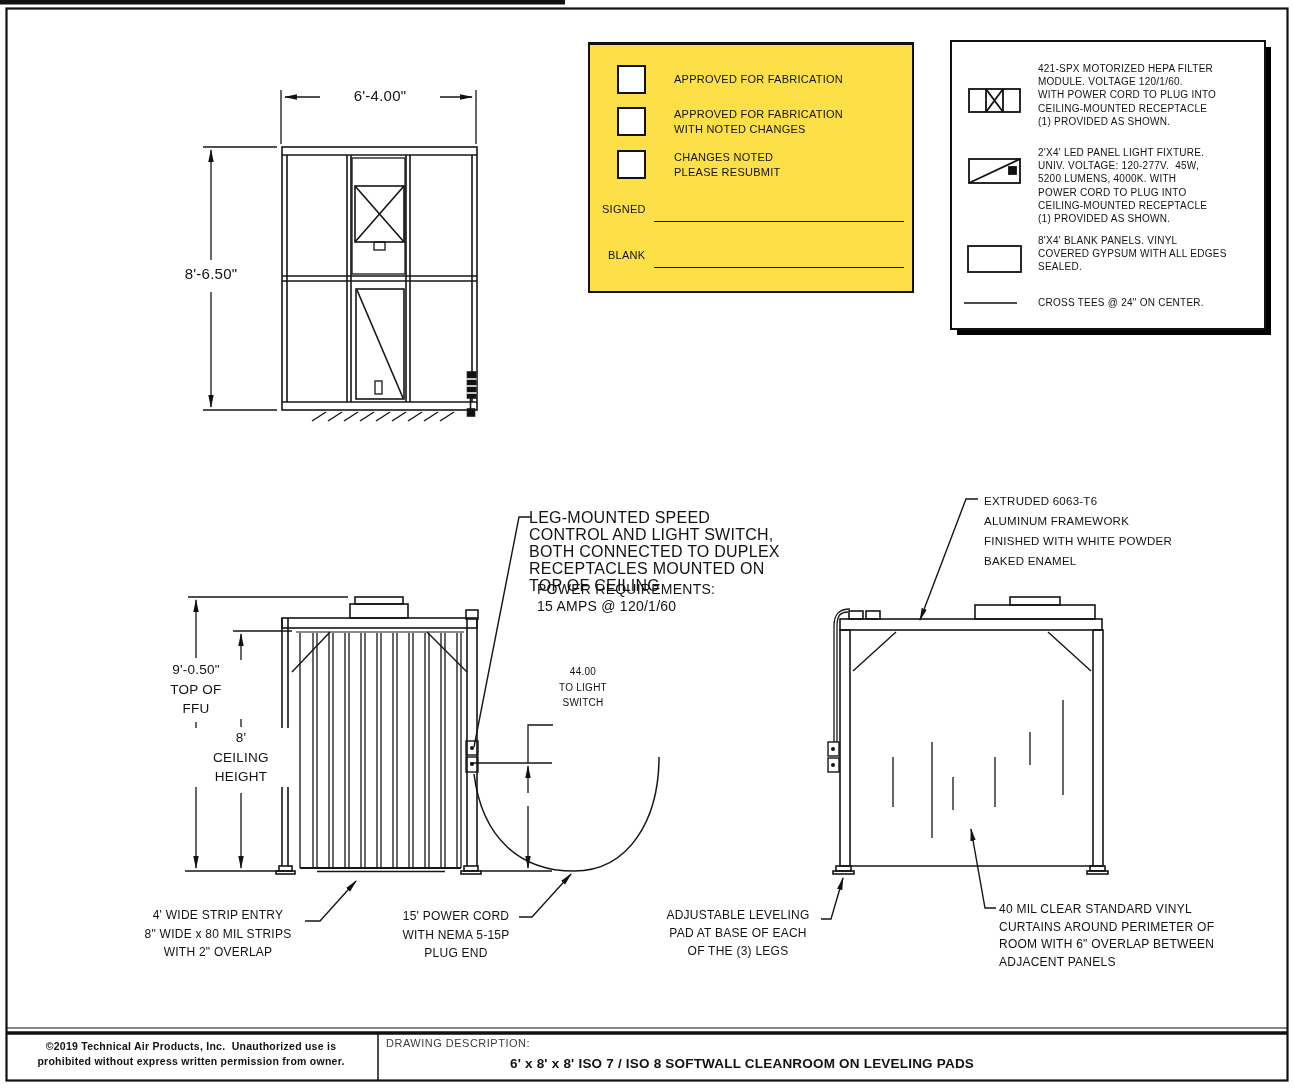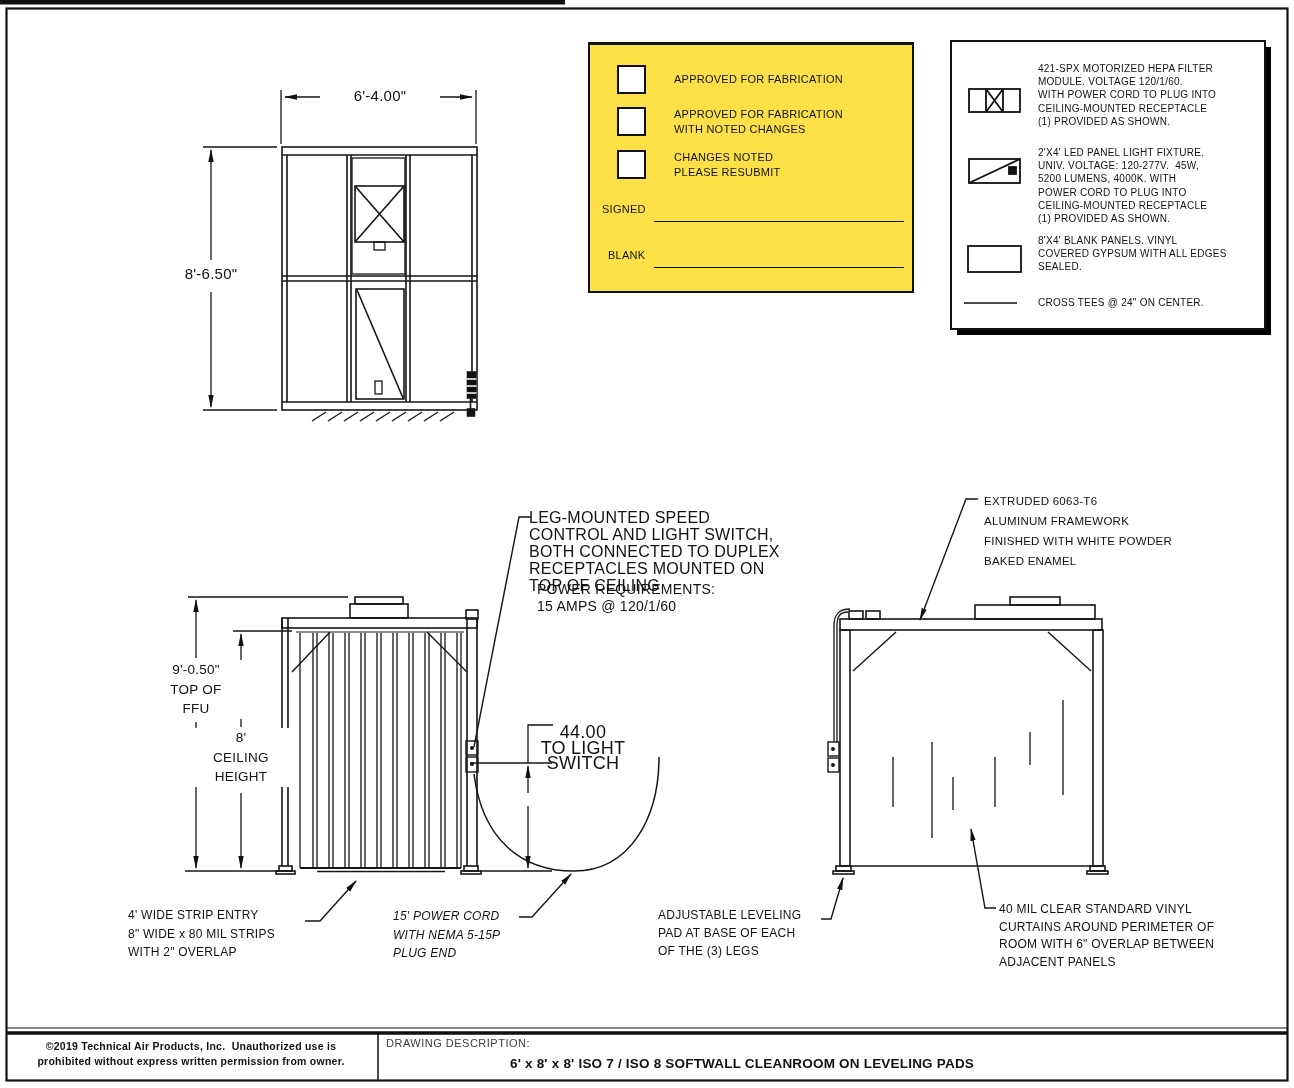--- a/index.html
+++ b/index.html
@@ -4,21 +4,21 @@
 <style>
   html,body{margin:0;padding:0;background:#9a9a9a;}
   .sheet{
     position:relative;width:1294px;height:1088px;background:#ffffff;
     font-family:"Liberation Sans",sans-serif;color:#111;overflow:hidden;
   }
   svg.art{position:absolute;left:0;top:0;width:1294px;height:1088px;}
   svg.art *{vector-effect:none;}
   .txt{position:absolute;white-space:pre;color:#121212;letter-spacing:.25px;}
   .c{text-align:center;}
-  .r{text-align:left;}
+  .r{text-align:center;}
   
   .approval{position:absolute;left:588px;top:42px;width:322px;height:246px;
     border:2.2px solid #111;border-top-width:3px;background:#fde047;}
   .cb{position:absolute;width:25px;height:25px;border:2.2px solid #111;background:#fff;}
   .sig-line{position:absolute;height:0;border-bottom:1.6px solid #111;}
   
   .legend{position:absolute;left:950px;top:40px;width:312px;height:286px;
     border:2px solid #111;background:#fff;box-shadow:6px 6px 0 -1px #000;}
   .sym{position:absolute;}
   
@@ -173,27 +173,27 @@
   <div class="txt c" style="left:191px;top:728px;width:100px;font-size:13.5px;line-height:19.5px;background:#fff;">8'
 CEILING
 HEIGHT</div>
   <div class="txt" style="left:529px;top:509px;font-size:16px;line-height:17px;">LEG-MOUNTED SPEED
 CONTROL AND LIGHT SWITCH,
 BOTH CONNECTED TO DUPLEX
 RECEPTACLES MOUNTED ON
 TOP OF CEILING</div>
   <div class="txt" style="left:537px;top:581px;font-size:14px;line-height:17px;">POWER REQUIREMENTS:
 15 AMPS @ 120/1/60</div>
-  <div class="txt c" style="left:533px;top:725px;width:100px;font-size:18px;line-height:15.5px;">44.00
+  <div class="txt c" style="left:533px;top:664px;width:100px;font-size:10px;line-height:15.5px;">44.00
 TO LIGHT
 SWITCH</div>
   <div class="txt r" style="left:128px;top:906px;width:180px;font-size:12px;line-height:18.5px;">4' WIDE STRIP ENTRY
 8" WIDE x 80 MIL STRIPS
 WITH 2" OVERLAP</div>
-  <div class="txt r" style="left:393px;top:907px;width:126px;font-size:12px;line-height:18.5px;font-style:italic;">15' POWER CORD
+  <div class="txt r" style="left:393px;top:907px;width:126px;font-size:12px;line-height:18.5px;">15' POWER CORD
 WITH NEMA 5-15P
 PLUG END</div>
 
   <div class="txt" style="left:984px;top:491px;font-size:11.5px;line-height:20px;">EXTRUDED 6063-T6
 ALUMINUM FRAMEWORK
 FINISHED WITH WHITE POWDER
 BAKED ENAMEL</div>
   <div class="txt r" style="left:658px;top:906px;width:160px;font-size:12px;line-height:18px;">ADJUSTABLE LEVELING
 PAD AT BASE OF EACH
 OF THE (3) LEGS</div>

